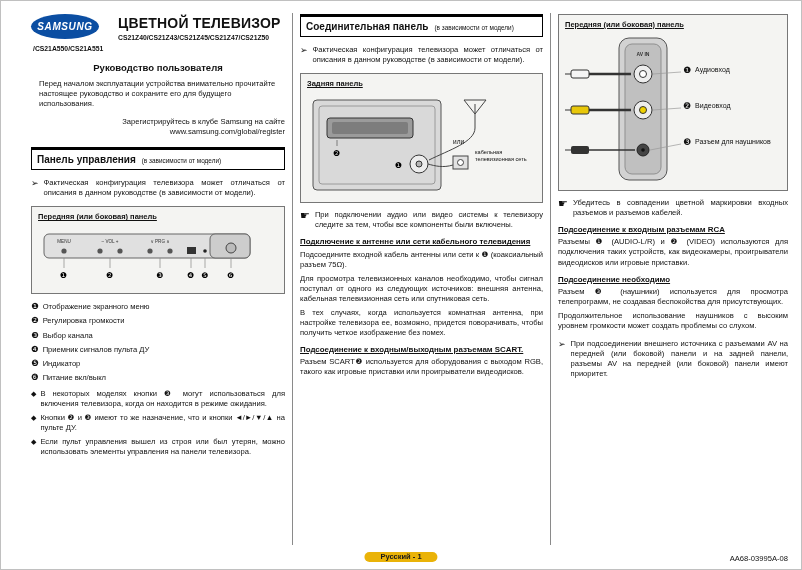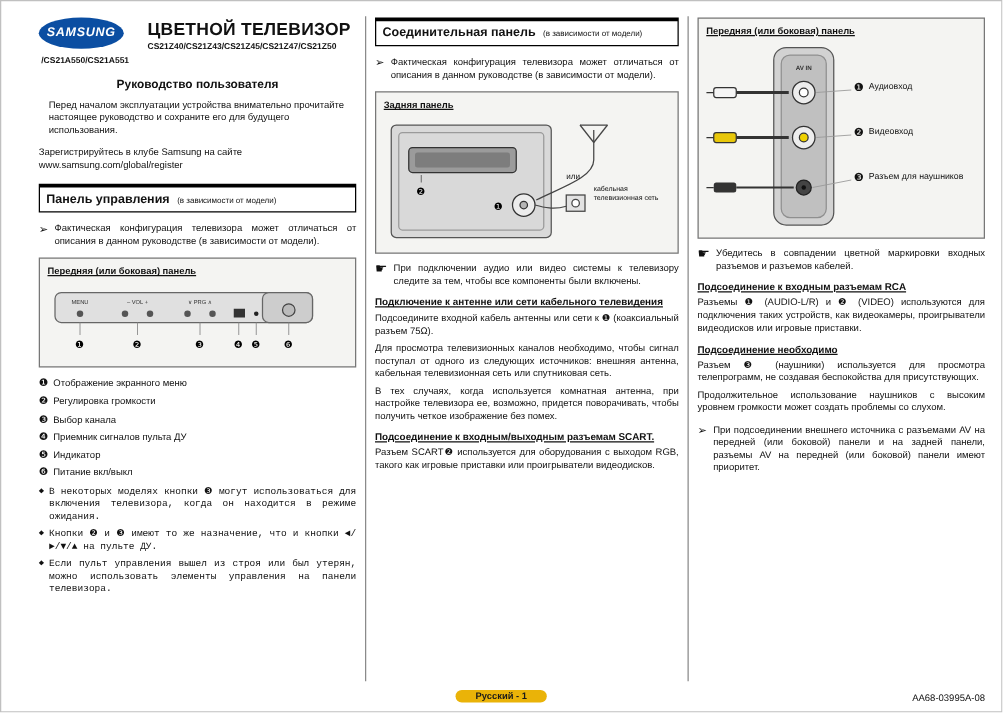--- a/index.html
+++ b/index.html
@@ -22,41 +22,41 @@
     flex:0 0 auto; width:68px; height:25px; background:#0b4ea2; border-radius:50%;
     color:#fff; display:flex; align-items:center; justify-content:center;
     font-weight:bold; font-style:italic; font-size:10px; letter-spacing:.6px;
   }
   .tv-title { font-size:14px; font-weight:bold; letter-spacing:.2px; white-space:nowrap; }
   .models { font-size:6.8px; font-weight:bold; margin-top:2px; }
   .models2 { margin:2px 0 0 2px; font-size:6.8px; font-weight:bold; }
 
   .manual-title { text-align:center; font-weight:bold; font-size:9.5px; margin-top:8px; }
   .intro { text-align:left; margin-top:4px; padding:0 8px; }
-  .register { text-align:left; margin-top:8px; }
+  .register { text-align:right; margin-top:8px; }
 
   .section-header {
     margin-top:10px; border:1px solid #000; border-top:3.5px solid #000;
     padding:3px 5px; display:flex; align-items:baseline; gap:6px; background:#fff;
   }
   .section-header .t { font-size:10px; font-weight:bold; white-space:nowrap; }
   .section-header .n { font-size:6.4px; }
 
   .note-arrow { display:flex; gap:5px; margin-top:8px; }
   .note-arrow .marker { font-size:9px; line-height:1.15; }
   .note-arrow p { margin:0; text-align:justify; }
 
   .illus-box { margin-top:8px; border:1px solid #777; background:#f4f4f2; padding:5px 6px 6px; }
   .box-title { font-size:7.5px; font-weight:bold; text-decoration:underline; }
 
   .num-list { margin-top:7px; }
   .num-item { display:flex; gap:4px; margin-bottom:3px; align-items:baseline; }
   .num-item .n { font-size:8.5px; }
 
-  .diamond-list { margin-top:5px;font-family:Liberation Mono, monospace; }
+  .diamond-list { margin-top:5px; }
   .diamond-list .b { display:flex; gap:4px; margin-top:4px; }
   .diamond-list .m { font-size:7px; line-height:1.3; }
   .diamond-list p { margin:0; text-align:justify; }
 
   .hand-note { display:flex; gap:5px; margin-top:7px; }
   .hand-note .hand { font-size:11px; line-height:1; }
   .hand-note p { margin:0; text-align:justify; }
 
   .h-u { font-weight:bold; text-decoration:underline; font-size:7.9px; margin:7px 0 2px; }
   p.body { margin:0 0 4px; text-align:justify; }

